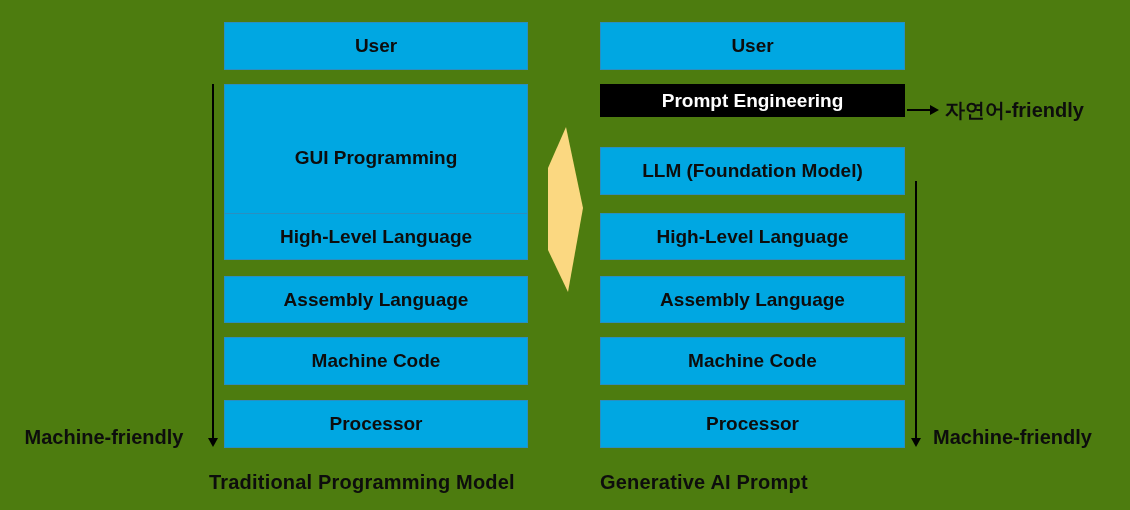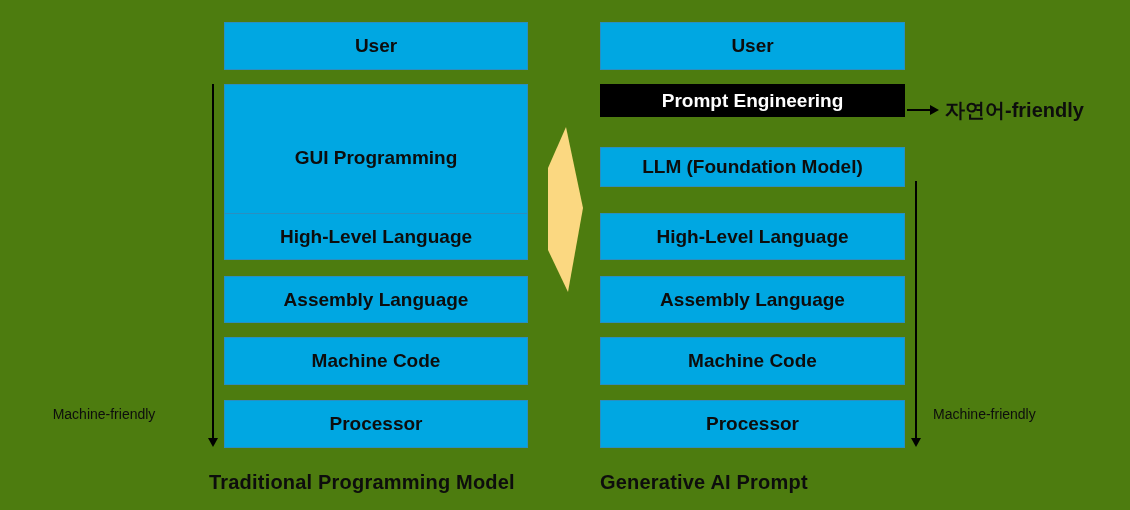--- a/index.html
+++ b/index.html
@@ -40,23 +40,24 @@
   .axis-line { position: absolute; width: 2px; background: #000; }
   .axis-head {
     position: absolute;
     width: 0; height: 0;
     border-left: 5px solid transparent;
     border-right: 5px solid transparent;
     border-top: 9px solid #000;
   }
   .side-label {
     position: absolute;
-    font-weight: 400;
-    font-size: 14px;
+    font-weight: 700;
+    font-size: 20px;
     white-space: nowrap;
+    margin-top: 20px;
   }
   .conn-line { position: absolute; height: 2px; background: #000; }
   .conn-head {
     position: absolute;
     width: 0; height: 0;
     border-top: 5px solid transparent;
     border-bottom: 5px solid transparent;
     border-left: 9px solid #000;
   }
   .annotation {
@@ -85,21 +86,21 @@
   <div class="axis-line" style="left:212px; top:84px; height:354px;"></div>
   <div class="axis-head" style="left:208px; top:438px;"></div>
   <div class="side-label" style="left:10px; top:406px; width:188px; text-align:center;">Machine-friendly</div>
 
   <svg class="transform-arrow" style="left:544px; top:122px;" width="46" height="175" viewBox="0 0 46 175">
     <polygon points="22,5 39,86 24,170 4,128 4,46"></polygon>
   </svg>
 
   <div class="box" style="left:600px; top:22px;  width:305px; height:48px;">User</div>
   <div class="box highlight" style="left:600px; top:84px; width:305px; height:33px;">Prompt Engineering</div>
-  <div class="box" style="left:600px; top:147px; width:305px; height:40px;">LLM (Foundation Model)</div>
+  <div class="box" style="left:600px; top:147px; width:305px; height:48px;">LLM (Foundation Model)</div>
   <div class="box" style="left:600px; top:213px; width:305px; height:47px;">High-Level Language</div>
   <div class="box" style="left:600px; top:276px; width:305px; height:47px;">Assembly Language</div>
   <div class="box" style="left:600px; top:337px; width:305px; height:48px;">Machine Code</div>
   <div class="box" style="left:600px; top:400px; width:305px; height:48px;">Processor</div>
 
   <div class="caption" style="left:600px; top:471px; width:305px;">Generative AI Prompt</div>
 
   <div class="conn-line" style="left:907px; top:109px; width:23px;"></div>
   <div class="conn-head" style="left:930px; top:105px;"></div>
   <div class="annotation" style="left:945px; top:97px;">자연어-friendly</div>

